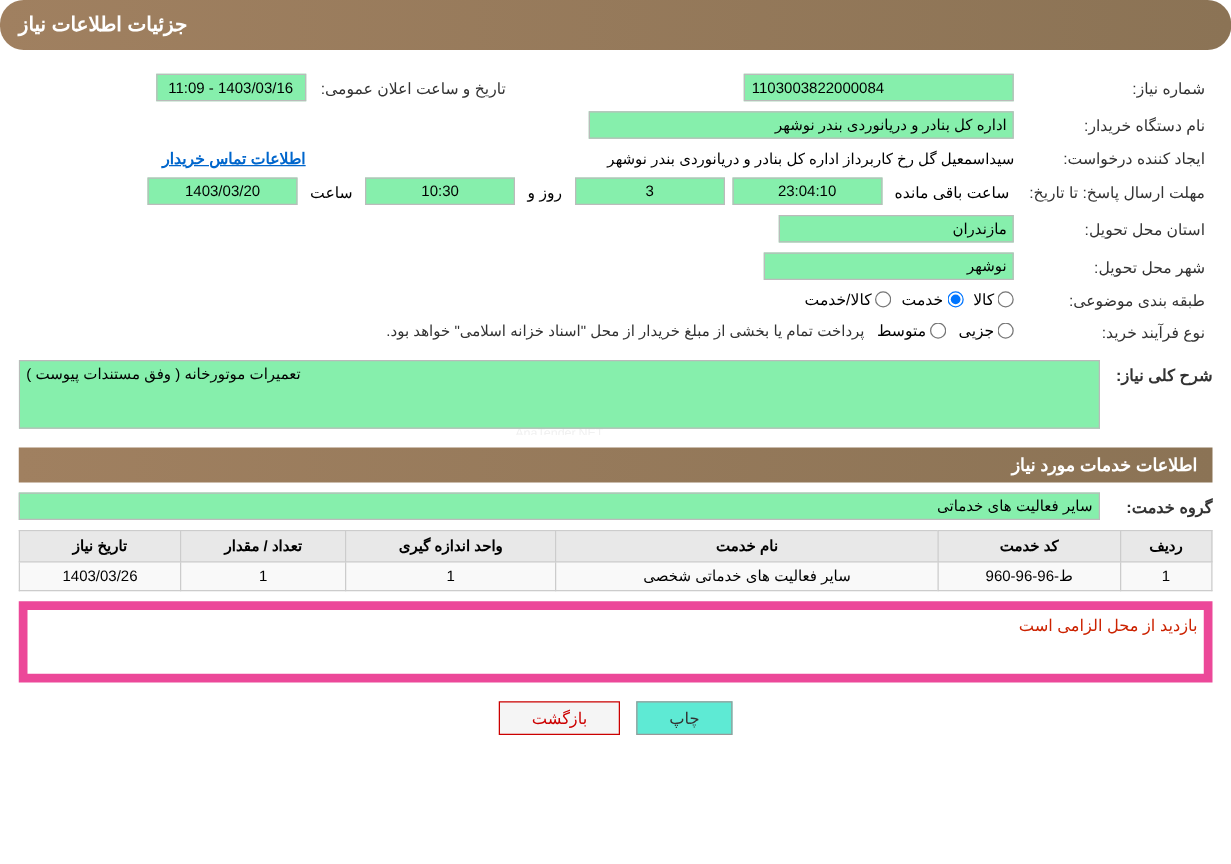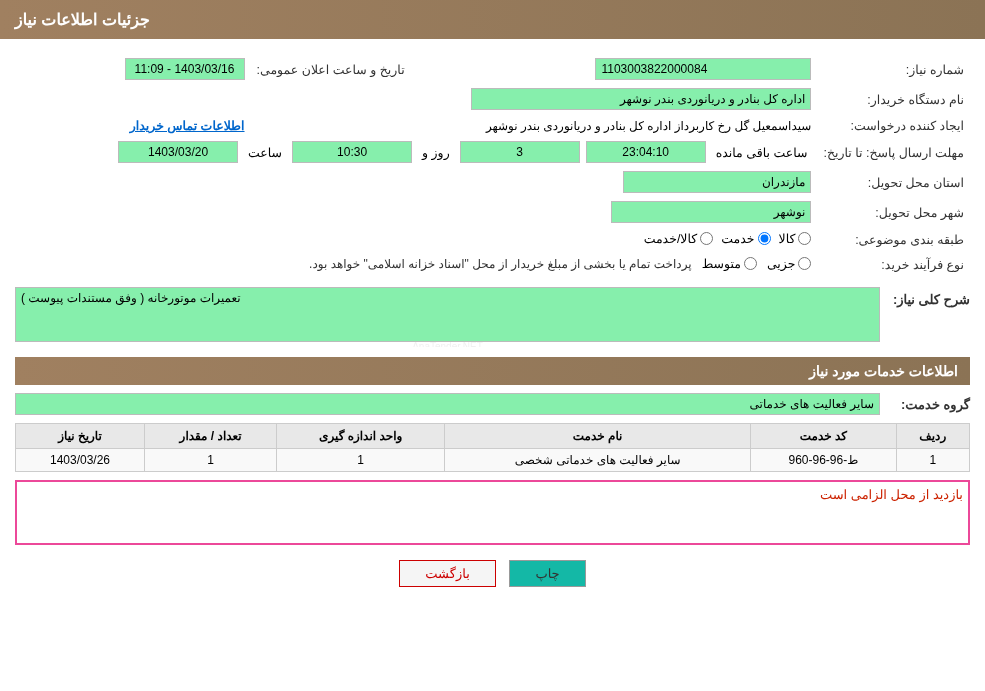--- a/index.html
+++ b/index.html
@@ -15,20 +15,21 @@
       background: #fff;
       margin: 0 auto;
     }
     .header-bar {
       background: linear-gradient(to left, #8B7355, #a08060);
       color: #fff;
       text-align: left;
       padding: 10px 15px;
       font-size: 16px;
       font-weight: bold;
+      border-radius: 19px;
     }
     .content-area {
       padding: 15px;
     }
     .info-grid {
       width: 100%;
       border-collapse: collapse;
       margin-bottom: 10px;
     }
     .info-grid td {
@@ -123,21 +124,21 @@
     .btn {
       padding: 5px 25px;
       border: 1px solid #999;
       cursor: pointer;
       font-family: Tahoma, Arial, sans-serif;
       font-size: 13px;
       margin: 0 5px;
       background: #f5f5f5;
     }
     .btn-print {
-      background: #14b8a6;
+      background: #5eead4;
       color: #333;
     }
     .btn-back {
       background: #f5f5f5;
       color: #333;
       border-color: #cc0000;
       color: #cc0000;
     }
     .row-flex {
       display: flex;
@@ -340,21 +341,21 @@
           <td>سایر فعالیت های خدماتی شخصی</td>
           <td>1</td>
           <td>1</td>
           <td>1403/03/26</td>
         </tr>
       </tbody>
     </table>
 
     <div class="buyer-notes-section">
       <div style="flex:1;">
-        <div style="border:2px solid #ec4899; min-height:65px; padding:5px; background:#fff; position:relative;">
+        <div style="border:7px solid #ec4899; min-height:65px; padding:5px; background:#fff; position:relative;">
           <span class="red-text">بازدید از محل الزامی است</span>
         </div>
       </div>
     </div>
 
     <div class="btn-group">
       <button class="btn btn-print">چاپ</button>
       <button class="btn btn-back">بازگشت</button>
     </div>
 

